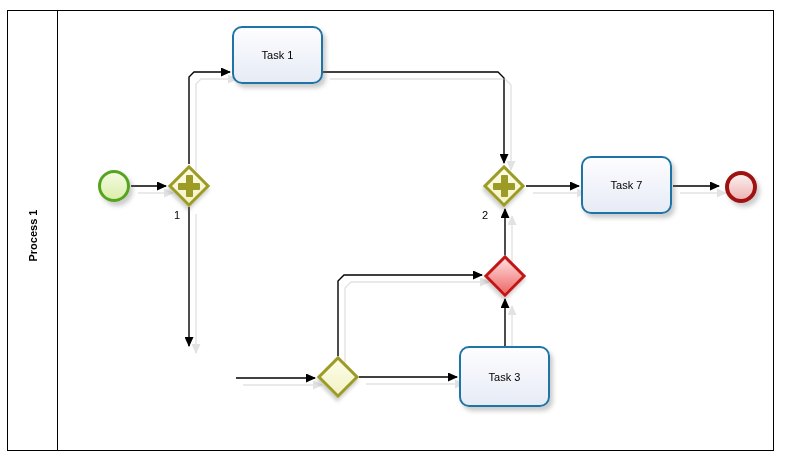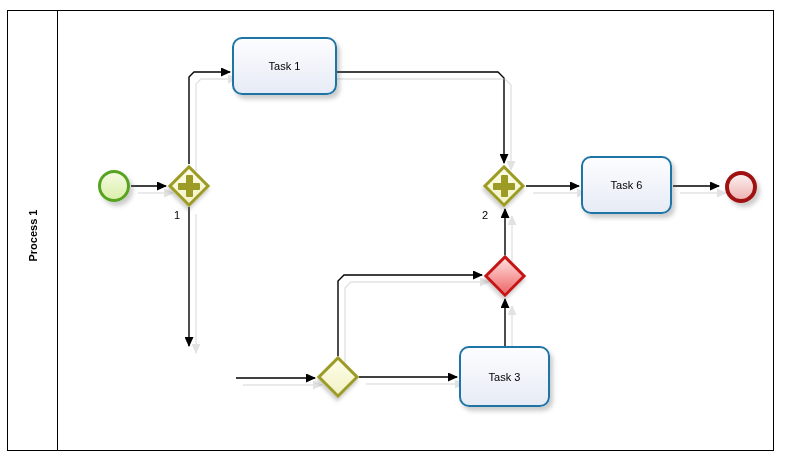--- a/index.html
+++ b/index.html
@@ -118,23 +118,23 @@
   <div class="gateway-label" style="left:468px;top:209px;width:20px;">2</div>
 
   <div class="gateway" style="left:317px;top:356px;">
     <div class="diamond"></div>
   </div>
 
   <div class="gateway red" style="left:484px;top:255px;">
     <div class="diamond"></div>
   </div>
 
-  <div class="task" style="left:232px;top:37px;width:105px;height:58px;">
+  <div class="task" style="left:232px;top:26px;width:91px;height:58px;">
     <span>Task 1</span>
   </div>
   <div class="task" style="left:459px;top:346px;width:91px;height:61px;">
     <span>Task 3</span>
   </div>
   <div class="task" style="left:581px;top:156px;width:91px;height:58px;">
-    <span>Task 6</span>
+    <span>Task 7</span>
   </div>
 
 </div>
 
 </body></html>

